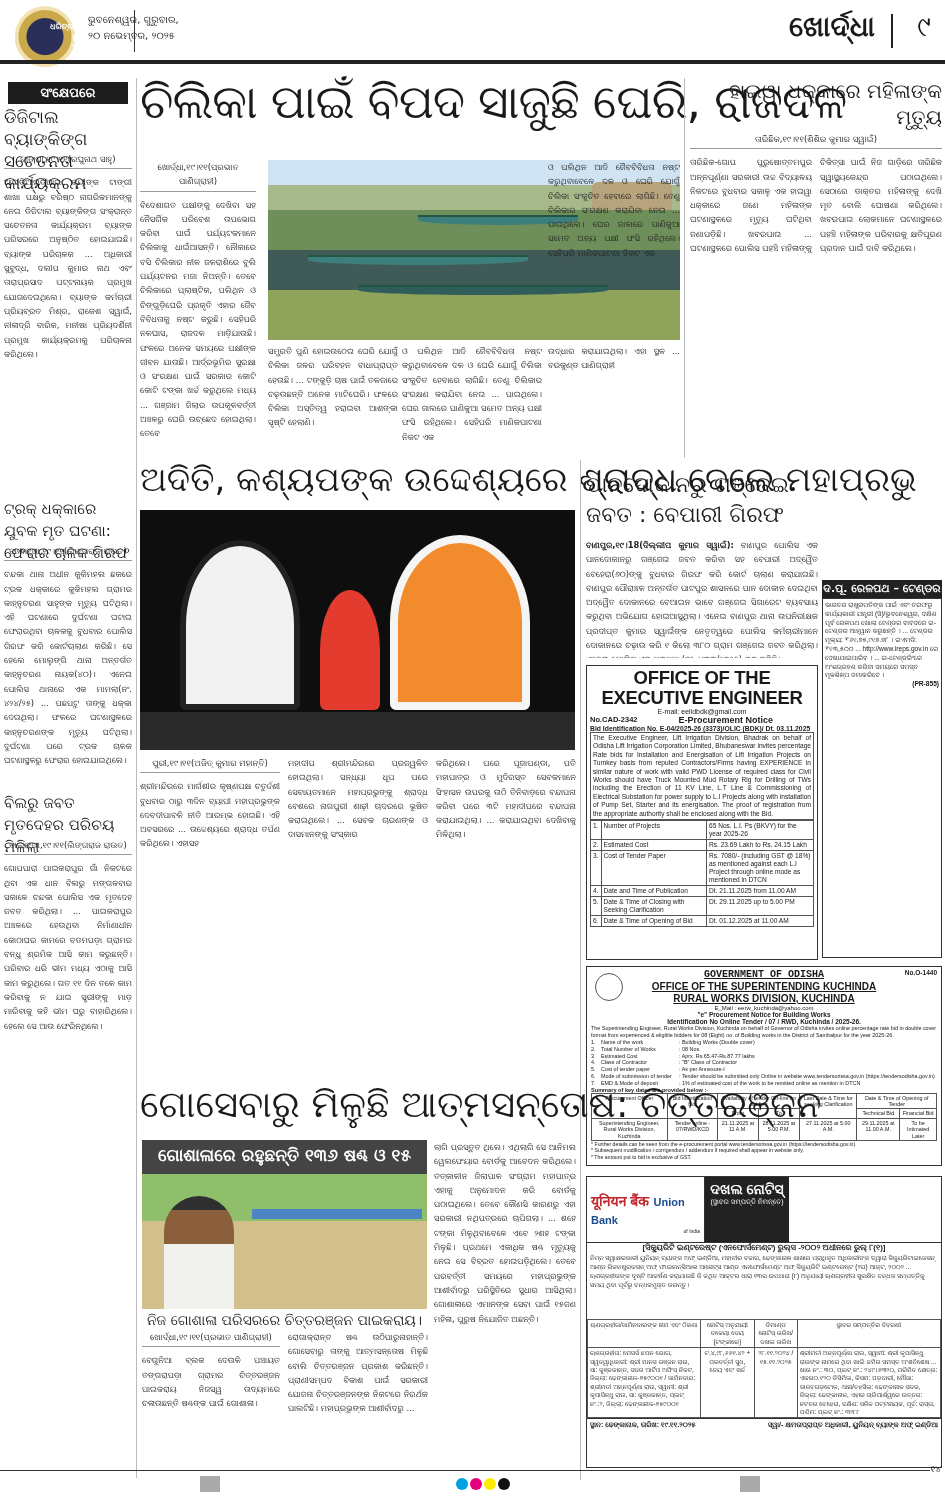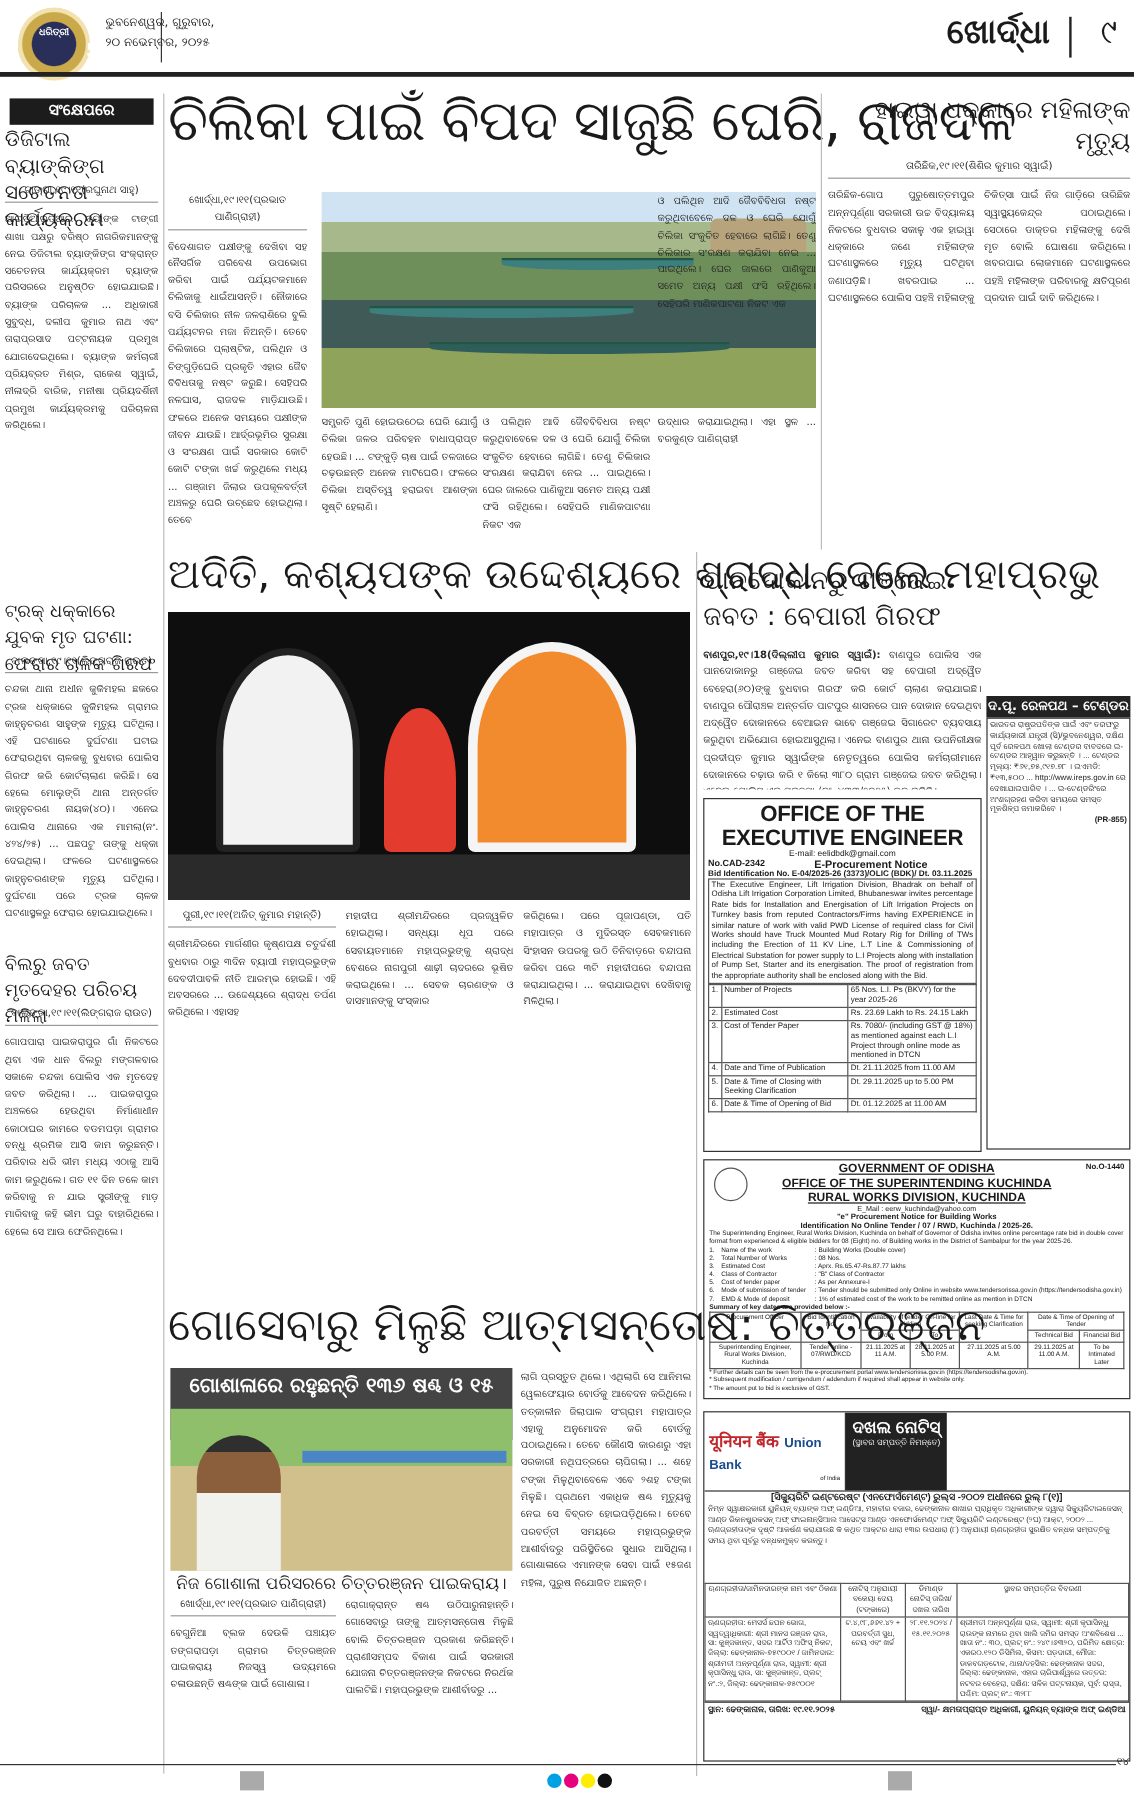--- a/index.html
+++ b/index.html
@@ -1,21 +1,21 @@
 <!DOCTYPE html>
 <html><head>
 <meta charset="utf-8">
 <style>
   * { box-sizing: border-box; margin: 0; padding: 0; }
   body { width: 945px; height: 1497px; background: #fff; font-family: "DejaVu Sans", sans-serif; color: #1a1a1a; position: relative; overflow: hidden; }
   .abs { position: absolute; }
   .hdr-line { position:absolute; left:0; top:60px; width:945px; height:4px; background:#222; }
   .logo { left:15px; top:6px; width:60px; height:68px; border-radius:30px 30px 24px 24px; background: radial-gradient(circle at 50% 45%, #2a2f5a 0 18px, #c9a94a 19px 26px, #f1e2b0 27px 30px, transparent 31px); }
   .logo-txt { position:absolute; left:0; width:60px; text-align:center; color:#fff; font-weight:bold; }
-  .logo-brand { top:16px; font-size:8px; }
+  .logo-brand { top:16px; font-size:8px;text-align:right; }
   .logo-num { top:27px; font-size:15px;margin-left:37px; }
   .dateline { left:88px; top:12px; font-size:10px; line-height:16px; color:#222; }
   .vsep { left:134px; top:10px; width:1px; height:42px; background:#333; }
   .section-title { right:70px; top:10px; font-size:28px; font-weight:bold; font-family:"DejaVu Serif", serif; }
   .page-sep { right:52px; top:14px; width:2px; height:34px; background:#222; }
   .page-num { right:14px; top:10px; font-size:28px; font-family:"DejaVu Serif", serif; }
 
   .col-rule { position:absolute; width:1px; background:#bbb; }
   .text-col { position:absolute; font-size:8.3px; line-height:14.3px; color:#222; text-align:justify; overflow:hidden; }
   .byline { font-size:8.5px; text-align:center; border-bottom:1px solid #999; padding-bottom:2px; margin-bottom:6px; }
@@ -172,21 +172,21 @@
           <td style="width: 48%;">Dt. 01.12.2025 at 11.00 AM</td>
         </tr>
       </tbody>
   </table>
 
 </div>
 
 <div class="ad-box" style="left:586px;top:966px;width:356px;height:200px;padding:2px 4px;overflow:hidden;">
   <div class="abs" style="left:8px;top:6px;width:28px;height:28px;border-radius:50%;border:1px solid #555;"></div>
   <div class="abs" style="right:4px;top:2px;font-size:6.5px;font-weight:bold;">No.O-1440</div>
-  <div style="text-align:center;font-weight:bold;text-decoration:underline;font-size:10px;line-height:12px;">GOVERNMENT OF ODISHA</div>
+  <div style="text-align:center;font-weight:bold;text-decoration:underline;font-size:10px;line-height:12px;font-family:Liberation Mono, monospace;">GOVERNMENT OF ODISHA</div>
   <div style="text-align:center;font-weight:bold;text-decoration:underline;font-size:10px;line-height:12px;">OFFICE OF THE SUPERINTENDING KUCHINDA</div>
   <div style="text-align:center;font-weight:bold;text-decoration:underline;font-size:10px;line-height:12px;">RURAL WORKS DIVISION, KUCHINDA</div>
   <div style="text-align:center;font-size:6px;">E_Mail : eerw_kuchinda@yahoo.com</div>
   <div style="text-align:center;font-size:6.5px;font-weight:bold;">"e" Procurement Notice for Building Works</div>
   <div style="text-align:center;font-size:6.5px;font-weight:bold;">Identification No Online Tender / 07 / RWD, Kuchinda / 2025-26.</div>
   <div style="font-size:5.4px;line-height:7px;">The Superintending Engineer, Rural Works Division, Kuchinda on behalf of Governor of Odisha invites online percentage rate bid in double cover format from experienced &amp; eligible bidders for 08 (Eight) no. of Building works in the District of Sambalpur for the year 2025-26.</div>
   <div id="rwd-items" style="font-size:5.4px;line-height:6.8px;">
       <div style="display: flex;">
         <span style="width: 10px; flex: 0 0 auto;">1.</span>
         <span style="width: 78px; flex: 0 0 auto;">Name of the work</span>

